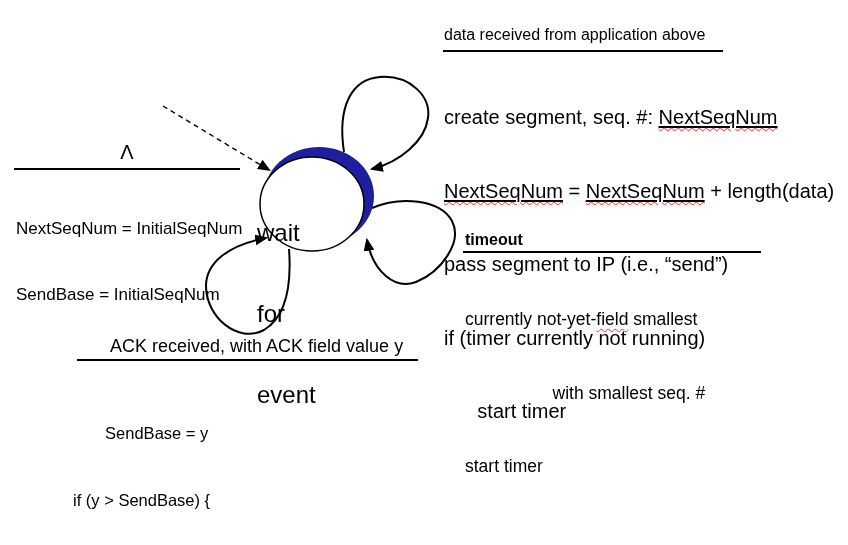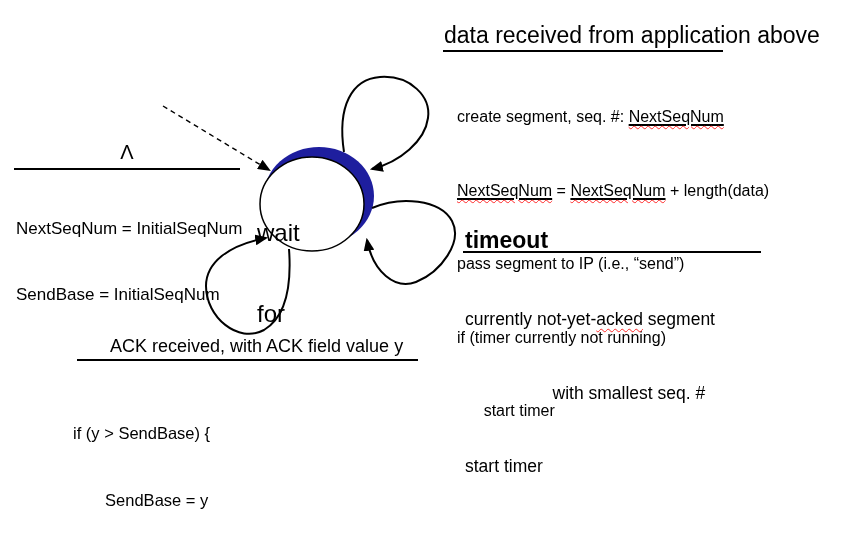--- a/index.html
+++ b/index.html
@@ -4,23 +4,23 @@
 <style>
   html,body{margin:0;padding:0;}
   body{
     width:848px;height:545px;background:#ffffff;overflow:hidden;
     font-family:"Liberation Sans","DejaVu Sans",sans-serif;color:#000;
   }
   .canvas{position:relative;width:848px;height:545px;background:#fff;}
   .abs{position:absolute;white-space:pre;}
   .rule{position:absolute;height:0;border-top:2px solid #000;}
   
-  .evt{font-size:23px;line-height:22px;}
+  .evt{font-size:16px;line-height:22px;}
   .tr-title{left:444px;top:24px;}
-  .tr-actions{left:444px;top:56px;font-size:16px;line-height:24.5px;margin-left:13px;}
+  .tr-actions{left:444px;top:56px;font-size:20px;line-height:24.5px;}
   .lambda{left:14px;top:141px;width:226px;text-align:center;font-size:20px;line-height:22px;}
   .left-actions{left:16px;top:174px;font-size:17px;line-height:22px;}
   .to-title{left:465px;top:229px;font-weight:bold;}
   .to-actions{left:465px;top:258px;font-size:17.5px;line-height:24.5px;}
   .ack-title{left:88px;top:335px;font-size:18px;line-height:22px;margin-left:22px;}
   .ack-code{left:73px;top:377px;font-size:16.5px;line-height:22.4px;}
   .state-label{left:257px;top:165px;width:112px;font-size:24px;line-height:27px;}
   
   .u{text-decoration:underline;text-decoration-thickness:1.5px;text-underline-offset:2px;}
   .sq{text-decoration:underline wavy #ff2a2a;text-decoration-thickness:1px;text-underline-offset:2.5px;}
@@ -46,20 +46,21 @@
     <path d="M372,208 C400,196 440,199 452,221 C463,242 441,272 416,282 C395,290 373,272 367,240" fill="none" stroke="#000" stroke-width="2" marker-end="url(#ah)"></path>
 
     <path d="M289,249 C292,290 284,318 264,330 C238,344 206,317 206,286 C206,263 228,245 266,238" fill="none" stroke="#000" stroke-width="2" marker-end="url(#ah)"></path>
 
     <line x1="163" y1="106" x2="269" y2="170" stroke="#000" stroke-width="1.4" stroke-dasharray="5,4" marker-end="url(#ah)"></line>
   </svg>
 
   <div class="abs state-label">
     <div>wait</div>
     <div>for</div>
+    <div>event</div>
   </div>
 
   <div class="abs lambda">Λ</div>
   <div class="rule" style="left:14px;top:168px;width:226px;"></div>
   <div class="abs left-actions">
     <div>NextSeqNum = InitialSeqNum</div>
     <div>SendBase = InitialSeqNum</div>
   </div>
 
   <div class="abs evt tr-title">data received from application above</div>
@@ -68,30 +69,30 @@
     <div><span>create segment, seq. #: </span><span class="u"><span class="sq">NextSeqNum</span></span></div>
     <div><span class="u"><span class="sq">NextSeqNum</span></span><span> = </span><span class="u"><span class="sq">NextSeqNum</span></span><span> + length(data)</span></div>
     <div>pass segment to IP (i.e., “send”)</div>
     <div>if (timer currently not running)</div>
     <div>      start timer</div>
   </div>
 
   <div class="abs evt to-title">timeout</div>
   <div class="rule" style="left:463px;top:251px;width:298px;"></div>
   <div class="abs to-actions">
-    <div><span>currently not-yet-</span><span class="sq">acked</span><span> segment</span></div>
+    <div><span>currently not-yet-</span><span class="sq">field</span><span> smallest</span></div>
     <div>                  with smallest seq. #</div>
     <div>start timer</div>
   </div>
 
   <div class="abs ack-title">ACK received, with ACK field value y</div>
   <div class="rule" style="left:77px;top:359px;width:341px;"></div>
   <div class="abs ack-code">
+    <div>       SendBase = y</div>
     <div>if (y &gt; SendBase) {</div>
-    <div>       SendBase = y</div>
     
     
     
     
     
   </div>
 
 </div>
 
 </body></html>

